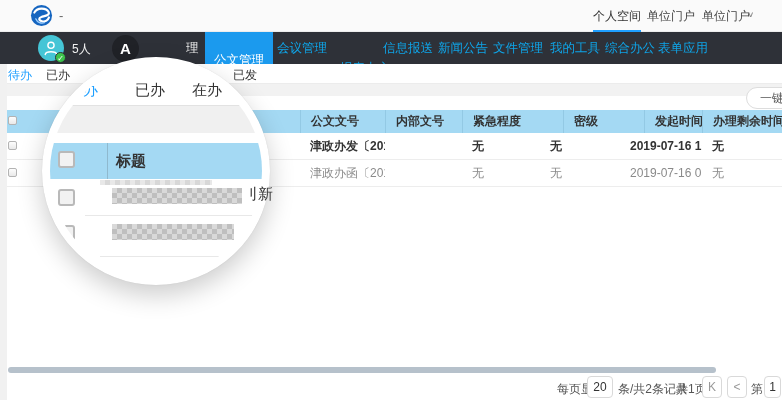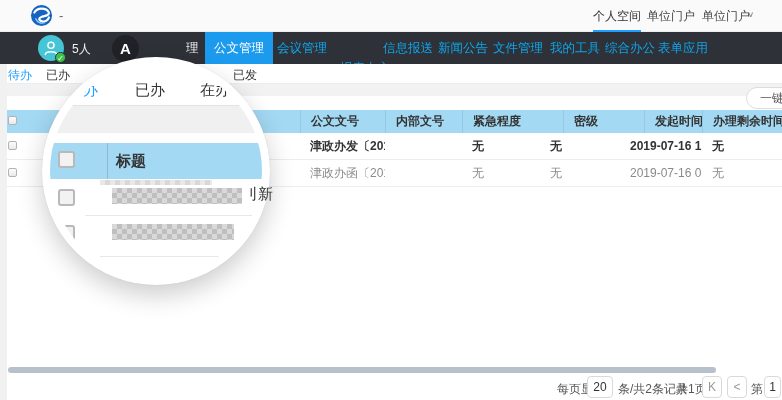--- a/index.html
+++ b/index.html
@@ -18,21 +18,21 @@
 
   
   .menubar{position:absolute;left:0;top:32px;width:782px;height:32px;background:#2e3138;}
   .avatar{position:absolute;left:38px;top:3px;width:26px;height:26px;border-radius:50%;background:#45c5d6;}
   .avatar svg{position:absolute;left:4px;top:4px;}
   .avatar-check{position:absolute;right:-2px;bottom:-2px;width:11px;height:11px;border-radius:50%;background:#3cc24a;color:#fff;font-size:8px;line-height:11px;text-align:center;border:1px solid #2e3138;}
   .user-count{position:absolute;left:72px;top:9px;font-size:12px;color:#f0f0f0;}
   .a-badge{position:absolute;left:112px;top:3px;width:27px;height:27px;border-radius:50%;background:#202227;color:#fff;font-size:15px;font-weight:bold;text-align:center;line-height:27px;}
   .nav-fragment{position:absolute;left:186px;top:8px;font-size:12.5px;color:#e8e8e8;}
   .nav-item{position:absolute;top:0;height:32px;line-height:32px;font-size:12.5px;color:#0ea5e9;cursor:pointer;white-space:nowrap;}
-  .nav-item.active{background:#1b9aee;color:#fff;padding:0 9px;}
+  .nav-item.active{background:#1b9aee;color:#fff;padding:12px 9px;}
 
   
   .tabrow{position:absolute;left:0;top:64px;width:782px;height:20px;background:#fff;border-bottom:1px solid #ececec;}
   .page-tab{position:absolute;top:3px;font-size:12px;color:#333;cursor:pointer;}
   .page-tab.active{color:#1e9fff;}
   .toolband{position:absolute;left:0;top:84px;width:782px;height:12px;background:#f2f2f2;}
   .pill-btn{position:absolute;left:746px;top:87px;width:70px;height:22px;background:#fff;border:1px solid #ddd;border-radius:12px;font-size:12px;color:#555;line-height:20px;padding-left:13px;cursor:pointer;}
   .left-gutter{position:absolute;left:0;top:64px;width:7px;height:336px;background:#f1f1f1;}
 
   
@@ -144,21 +144,21 @@
     <span class="td" style="left:455px;width:78px;">无</span>
     <span class="td" style="left:533px;width:80px;">无</span>
     <span class="td" style="left:613px;width:82px;">2019-07-16 09:00</span>
     <span class="td" style="left:695px;width:80px;">无</span>
   </div>
 
   <div class="magnifier">
     <div class="mag-inner">
       <span class="mag-tab active" style="left:18px;">待办</span>
       <span class="mag-tab" style="left:85px;">已办</span>
-      <span class="mag-tab" style="left:150px;">在办</span>
+      <span class="mag-tab" style="left:142px;">在办</span>
       <div class="mag-hairline"></div>
       <div class="mag-grayband"></div>
       <div class="mag-header">
         <span class="mag-cb" style="left:8px;top:8px;"></span>
         <div class="mag-vline"></div>
         <span class="mag-title">标题</span>
       </div>
       <div class="mosaic light" style="position:absolute;left:50px;top:115px;width:112px;height:5px;"></div>
       <span class="mag-cb" style="left:8px;top:124px;"></span>
       <div class="mosaic" style="position:absolute;left:62px;top:123px;width:130px;height:16px;"></div>

